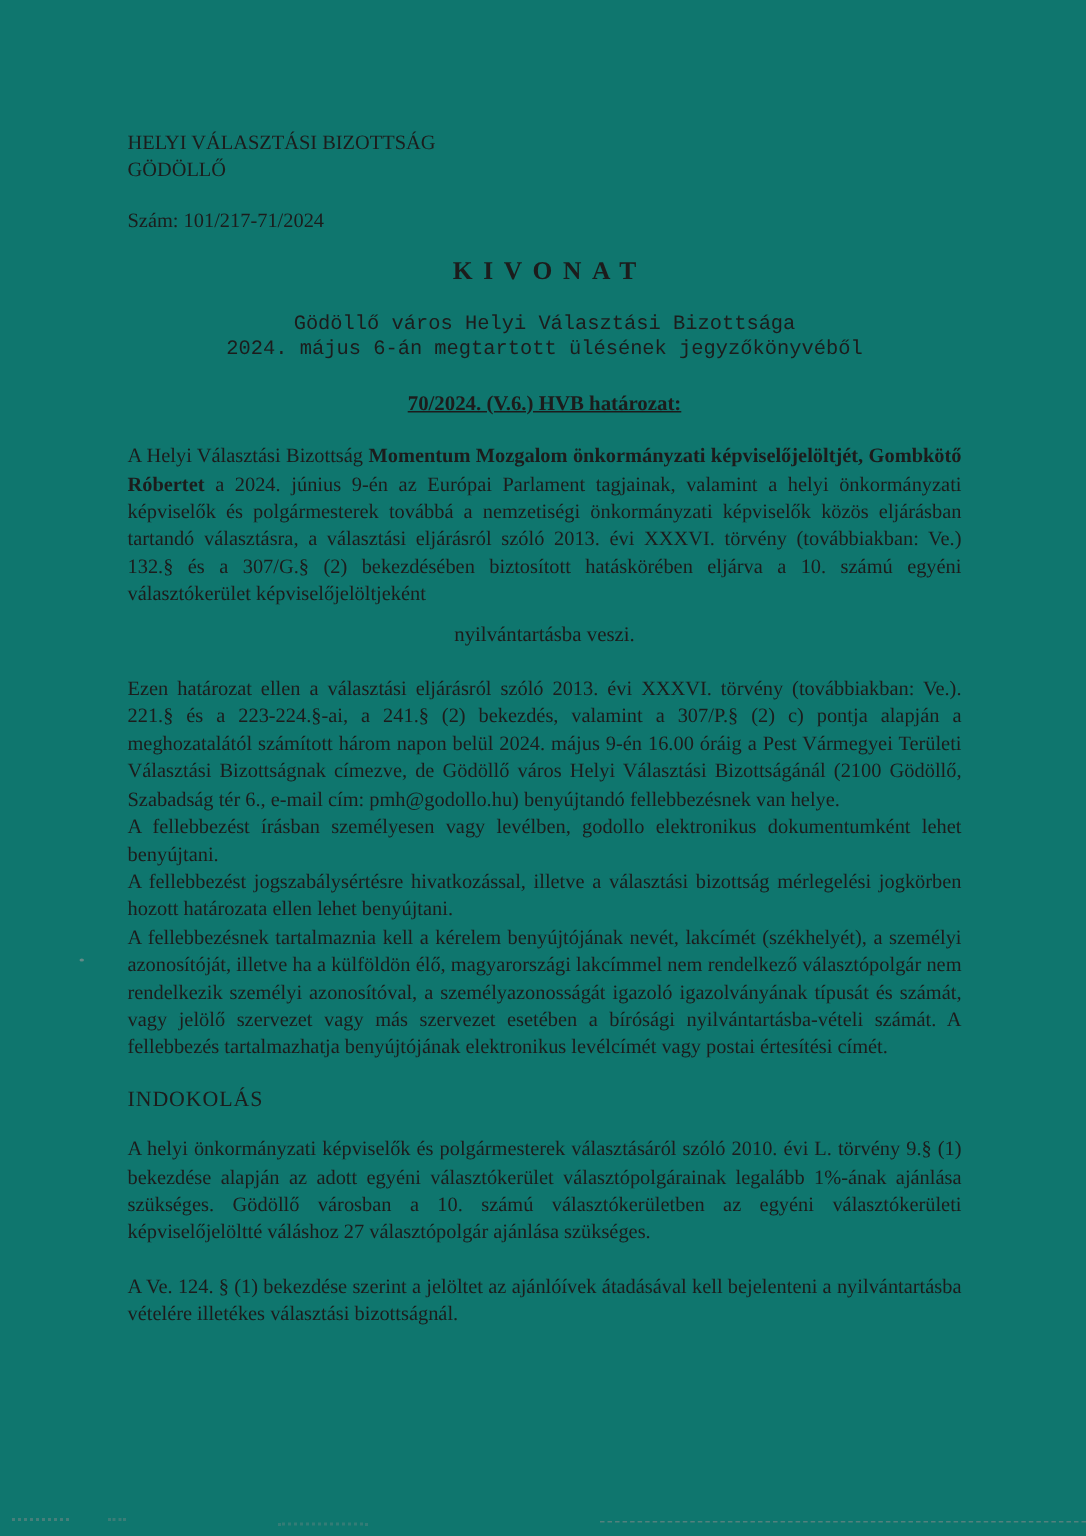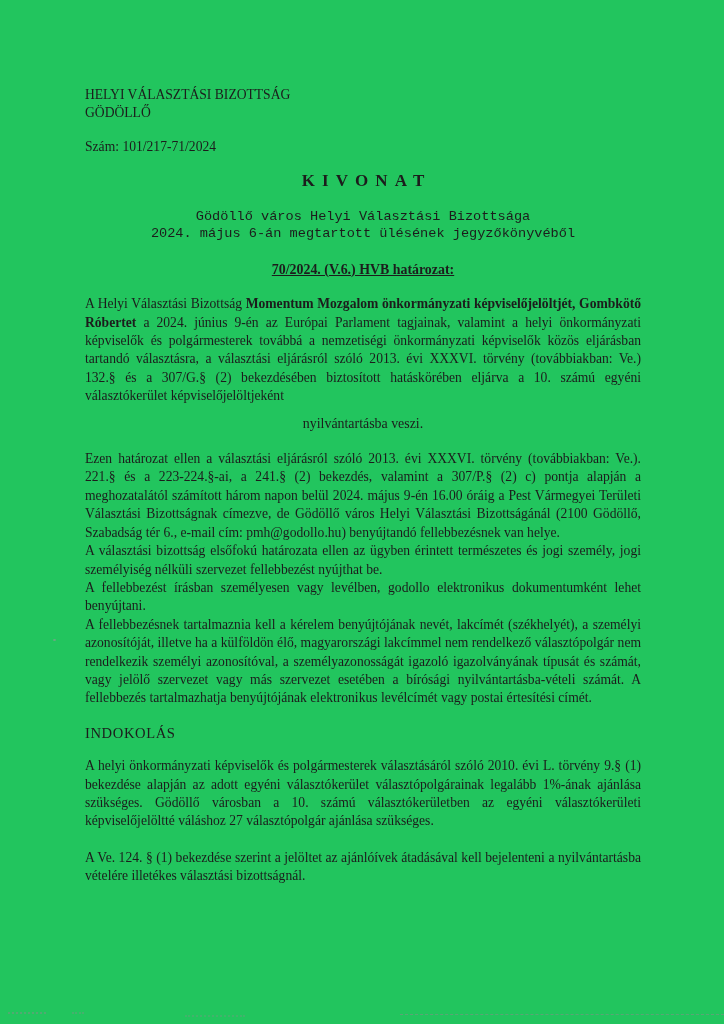--- a/index.html
+++ b/index.html
@@ -1,21 +1,21 @@
 <!DOCTYPE html>
 <html lang="hu"><head>
 <meta charset="utf-8">
 <style>
   html, body { margin: 0; padding: 0; background: #e8e8e8; }
   .page {
     position: relative;
     width: 724px;
     height: 1024px;
     margin: 0 auto;
-    background: #22c55e;
+    background: #0f766e;
     font-family: "Liberation Serif", "DejaVu Serif", serif;
     color: #1c1c1c;
     overflow: hidden;
   }
   .content {
     position: absolute;
     left: 85px;
     top: 86px;
     width: 556px;
   }
@@ -99,22 +99,22 @@
     <p class="subtitle">2024. május 6-án megtartott ülésének jegyzőkönyvéből</p>
 
     <p class="decision-heading"><span>70/2024. (V.6.) HVB határozat:</span></p>
 
     <p class="decision-para"><span>A Helyi Választási Bizottság </span><b>Momentum Mozgalom önkormányzati képviselőjelöltjét, Gombkötő Róbertet</b><span> a 2024. június 9-én az Európai Parlament tagjainak, valamint a helyi önkormányzati képviselők és polgármesterek továbbá a nemzetiségi önkormányzati képviselők közös eljárásban tartandó választásra, a választási eljárásról szóló 2013. évi XXXVI. törvény (továbbiakban: Ve.) 132.§ és a 307/G.§ (2) bekezdésében biztosított hatáskörében eljárva a 10. számú egyéni választókerület képviselőjelöltjeként</span></p>
 
     <p class="operative">nyilvántartásba veszi.</p>
 
     <div class="appeal-block">
       <p>Ezen határozat ellen a választási eljárásról szóló 2013. évi XXXVI. törvény (továbbiakban: Ve.). 221.§ és a 223-224.§-ai, a 241.§ (2) bekezdés, valamint a 307/P.§ (2) c) pontja alapján a meghozatalától számított három napon belül 2024. május 9-én 16.00 óráig a Pest Vármegyei Területi Választási Bizottságnak címezve, de Gödöllő város Helyi Választási Bizottságánál (2100 Gödöllő, Szabadság tér 6., e-mail cím: pmh@godollo.hu) benyújtandó fellebbezésnek van helye.</p>
-      <p>A választási bizottság elsőfokú határozata ellen az ügyben érintett természetes és jogi személy, jogi személyiség nélküli szervezet fellebbezést nyújthat be.</p>
       <p>A fellebbezést írásban személyesen vagy levélben, godollo elektronikus dokumentumként lehet benyújtani.</p>
+      <p>A fellebbezést jogszabálysértésre hivatkozással, illetve a választási bizottság mérlegelési jogkörben hozott határozata ellen lehet benyújtani.</p>
       <p>A fellebbezésnek tartalmaznia kell a kérelem benyújtójának nevét, lakcímét (székhelyét), a személyi azonosítóját, illetve ha a külföldön élő, magyarországi lakcímmel nem rendelkező választópolgár nem rendelkezik személyi azonosítóval, a személyazonosságát igazoló igazolványának típusát és számát, vagy jelölő szervezet vagy más szervezet esetében a bírósági nyilvántartásba-vételi számát. A fellebbezés tartalmazhatja benyújtójának elektronikus levélcímét vagy postai értesítési címét.</p>
     </div>
 
     <p class="reasoning-heading">INDOKOLÁS</p>
 
     <p class="reasoning-1">A helyi önkormányzati képviselők és polgármesterek választásáról szóló 2010. évi L. törvény 9.§ (1) bekezdése alapján az adott egyéni választókerület választópolgárainak legalább 1%-ának ajánlása szükséges. Gödöllő városban a 10. számú választókerületben az egyéni választókerületi képviselőjelöltté váláshoz 27 választópolgár ajánlása szükséges.</p>
     <p class="reasoning-2">A Ve. 124. § (1) bekezdése szerint a jelöltet az ajánlóívek átadásával kell bejelenteni a nyilvántartásba vételére illetékes választási bizottságnál.</p>
 
   </div>
 

